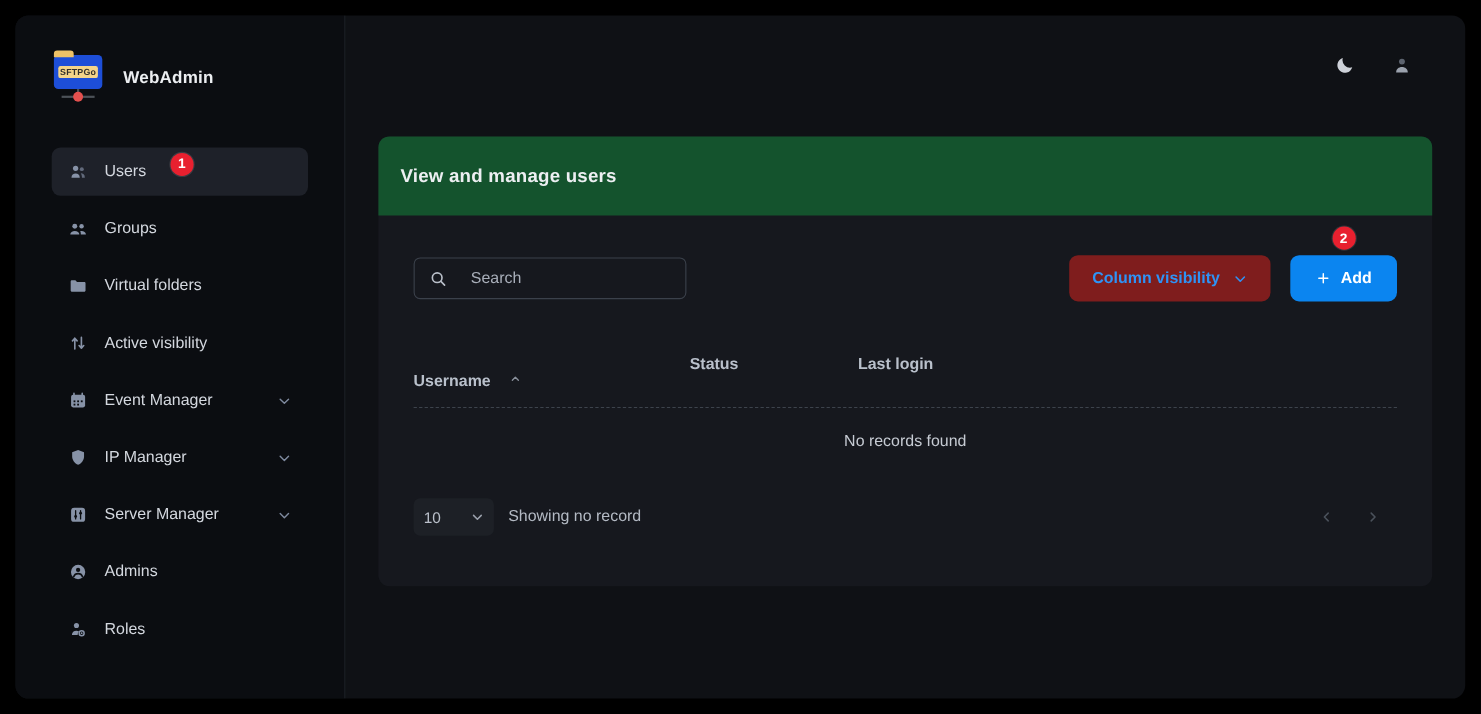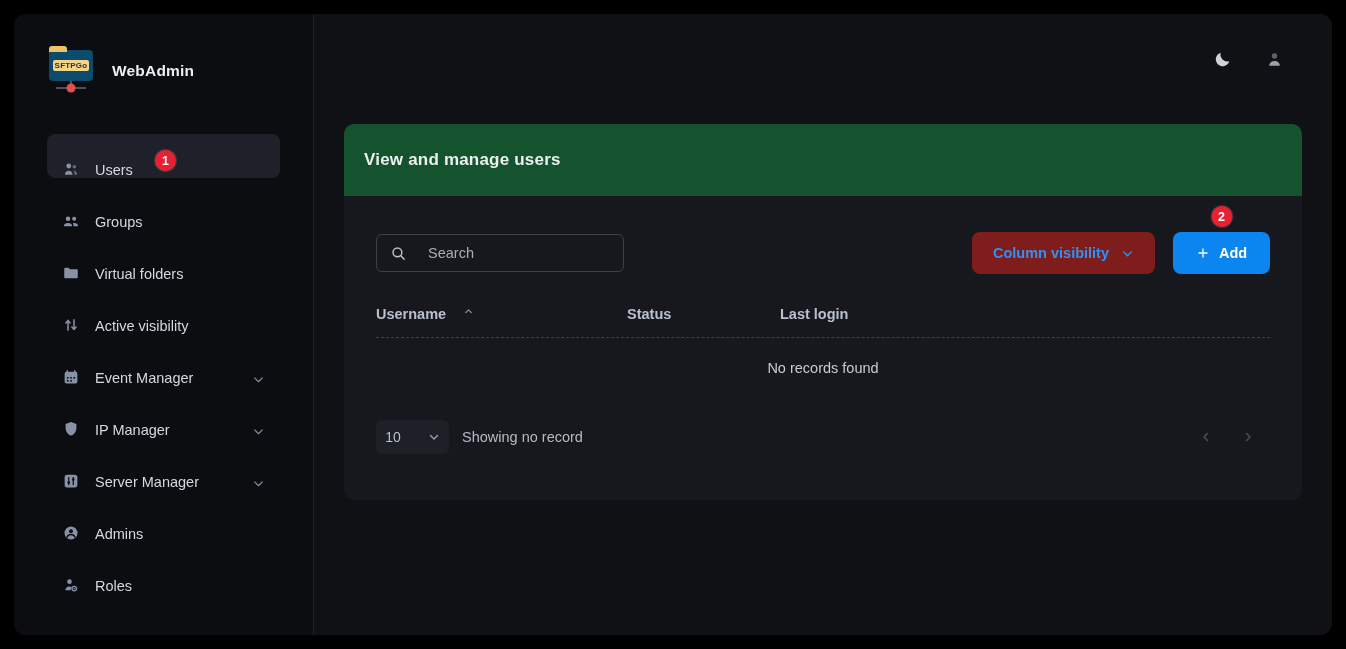--- a/index.html
+++ b/index.html
@@ -3,31 +3,31 @@
 <meta charset="utf-8">
 <style>
   * { box-sizing: border-box; margin: 0; padding: 0; }
   html,body { width:1346px; height:649px; background:#000; font-family:"Liberation Sans","DejaVu Sans",sans-serif; }
   .app { position:absolute; left:14px; top:14px; width:1318px; height:621px; background:#0f1115; border-radius:12px; overflow:hidden; display:flex; }
 
   
   .sidebar { width:300px; flex:0 0 300px; background:#0b0d11; border-right:1px solid #1d2127; }
   .brand { display:flex; align-items:center; gap:17px; padding:24px 0 0 33px; height:90px; }
   .logo { display:flex; flex-direction:column; align-items:center; width:48px; }
-  .folder { position:relative; width:44px; height:31px; background:#0c4a6e; border-radius:4px; display:flex; align-items:center; justify-content:center; }
+  .folder { position:relative; width:44px; height:31px; background:#1d4ed8; border-radius:4px; display:flex; align-items:center; justify-content:center; }
   .folder::before { content:""; position:absolute; top:-4px; left:0; width:18px; height:6px; background:#eec267; border-radius:3px 3px 0 0; }
   .folder-label { font-size:8px; font-weight:700; color:#33302a; background:#f4d489; padding:1px 2px; border-radius:2px; letter-spacing:.2px; }
   .net { position:relative; width:30px; height:10px; margin-top:1px; }
   .net-v { position:absolute; left:50%; top:-1px; transform:translateX(-50%); width:2px; height:6px; background:#4c5158; }
   .net-h { position:absolute; left:0; top:5px; width:100%; height:2px; background:#4c5158; }
   .net-dot { position:absolute; left:50%; top:6px; transform:translate(-50%,-50%); width:9px; height:9px; background:#e4504e; border-radius:50%; }
   .brand-name { color:#eceef1; font-size:15.5px; font-weight:700; letter-spacing:.2px; }
 
   .nav { padding:30px 33px 0; }
-  .nav-item { display:flex; align-items:flex-end; gap:15px; height:44px; padding:0 15px; border-radius:8px; margin-bottom:8px; color:#d4d8df; font-size:14.5px; font-weight:500; cursor:pointer; }
+  .nav-item { display:flex; align-items:center; gap:15px; height:44px; padding:0 15px; border-radius:8px; margin-bottom:8px; color:#d4d8df; font-size:14.5px; font-weight:500; cursor:pointer; }
   .nav-item.active { background:#1e2129; }
   .nav-icon { width:18px; height:18px; color:#8792a7; flex:0 0 18px; display:flex; align-items:center; justify-content:center; }
   .nav-icon svg { width:18px; height:18px; display:block; }
   .nav-chevron { margin-left:auto; color:#7e899e; display:flex; }
   .nav-chevron svg { width:13px; height:13px; }
 
   
   .som-badge { width:21px; height:21px; border-radius:50%; background:#e8202f; color:#fff; font-size:12.5px; font-weight:700; display:flex; align-items:center; justify-content:center; box-shadow:0 0 0 1px rgba(255,255,255,.12); }
   .mark-users { position:relative; top:-7px; margin-left:7px; }
   .mark-add { position:absolute; top:-26px; left:50%; transform:translateX(-50%); }
@@ -49,21 +49,21 @@
   .search-box input { flex:1; background:transparent; border:0; outline:none; color:#dfe3e8; font-size:14.5px; font-family:inherit; }
   .search-box input::placeholder { color:#a8aeb9; }
 
   .btn-colvis { margin-left:auto; height:42px; padding:0 21px; background:#7f1d1d; border:0; border-radius:8px; color:#2e93f6; font-size:14.5px; font-weight:600; font-family:inherit; display:flex; align-items:center; gap:12px; cursor:pointer; }
   .btn-colvis svg { width:13px; height:13px; }
   .add-wrap { position:relative; margin-left:18px; }
   .btn-add { height:42px; width:97px; background:#0b85f0; border:0; border-radius:8px; color:#fff; font-size:14.5px; font-weight:700; font-family:inherit; display:flex; align-items:center; justify-content:center; gap:9px; cursor:pointer; }
   .btn-add svg { width:14px; height:14px; }
 
   .table-head { display:flex; align-items:center; margin-top:32px; padding-bottom:15px; border-bottom:1px dashed #3d434c; color:#b9c0cb; font-size:14.5px; font-weight:700; }
-  .col-username { width:251px; display:flex; align-items:flex-start; gap:17px; cursor:pointer; }
+  .col-username { width:251px; display:flex; align-items:flex-start; gap:17px; cursor:pointer;margin-top:33px; }
   .col-status { width:153px; cursor:pointer; }
   .col-lastlogin { flex:1; cursor:pointer; }
   .sort-caret { color:#8a919c; display:flex; }
   .sort-caret svg { width:11px; height:11px; }
 
   .empty-row { text-align:center; padding:22px 0 18px; color:#c6cbd3; font-size:14.5px; }
 
   .pagination { display:flex; align-items:center; margin-top:26px; }
   .page-size { width:73px; height:34px; background:#1d2026; border-radius:6px; display:flex; align-items:center; justify-content:center; gap:27px; color:#bac0ca; font-size:14px; cursor:pointer; }
   .page-size svg { width:12px; height:12px; color:#9aa0ab; }

